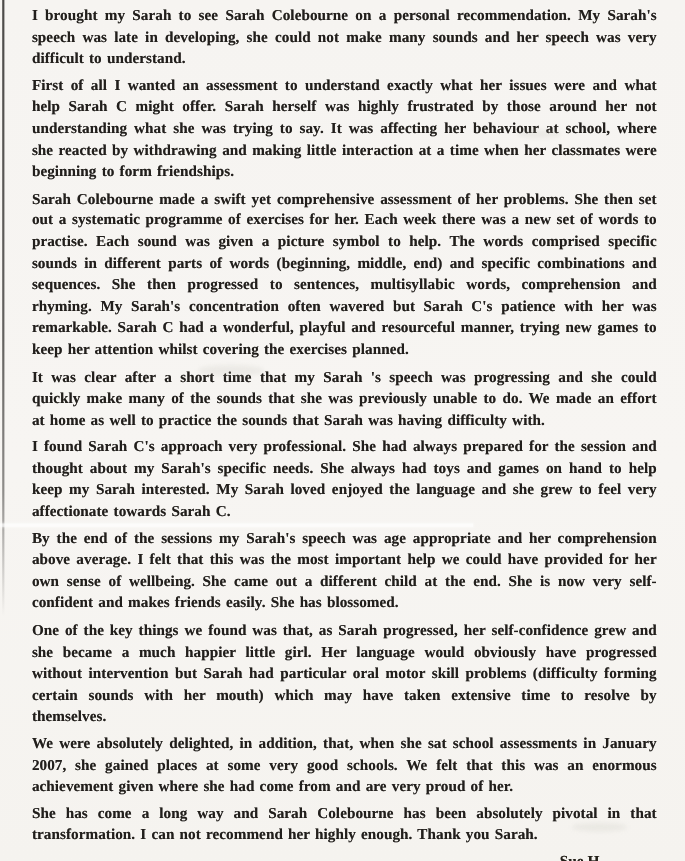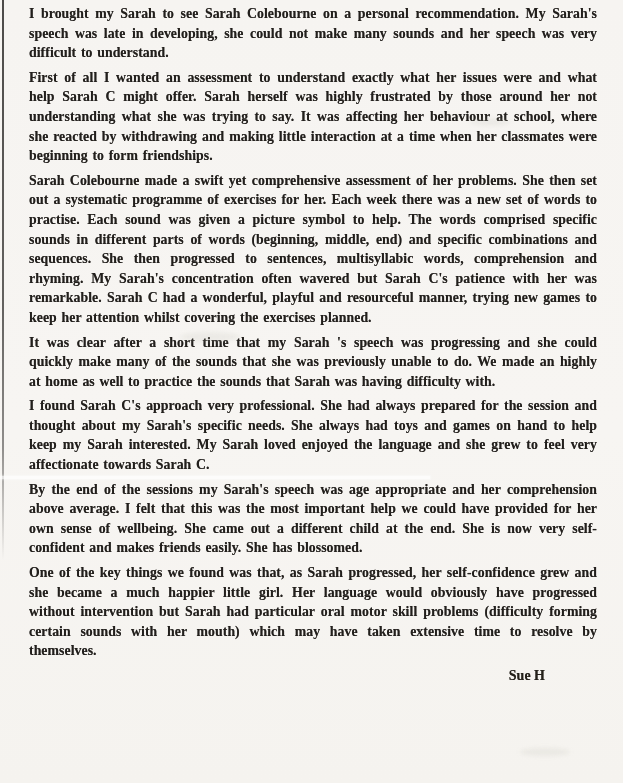--- a/index.html
+++ b/index.html
@@ -90,25 +90,27 @@
   <div class="smudge smudge-a"></div>
   <div class="smudge smudge-b"></div>
   <div class="smudge smudge-c"></div>
 
   <p class="letter-paragraph">I brought my Sarah to see Sarah Colebourne on a personal recommendation. My Sarah's speech was late in developing, she could not make many sounds and her speech was very difficult to understand.</p>
 
   <p class="letter-paragraph">First of all I wanted an assessment to understand exactly what her issues were and what help Sarah C might offer. Sarah herself was highly frustrated by those around her not understanding what she was trying to say. It was affecting her behaviour at school, where she reacted by withdrawing and making little interaction at a time when her classmates were beginning to form friendships.</p>
 
   <p class="letter-paragraph">Sarah Colebourne made a swift yet comprehensive assessment of her problems. She then set out a systematic programme of exercises for her. Each week there was a new set of words to practise. Each sound was given a picture symbol to help. The words comprised specific sounds in different parts of words (beginning, middle, end) and specific combinations and sequences. She then progressed to sentences, multisyllabic words, comprehension and rhyming.  My Sarah's concentration often wavered but Sarah C's patience with her was remarkable. Sarah C had a wonderful, playful and resourceful manner, trying new games to keep her attention whilst covering the exercises planned.</p>
 
-  <p class="letter-paragraph">It was clear after a short time that my Sarah 's speech was progressing and she could quickly make many of the sounds that she was previously unable to do. We made an highly at home as well to practice the sounds that Sarah was having difficulty with.</p>
+  <p class="letter-paragraph">It was clear after a short time that my Sarah 's speech was progressing and she could quickly make many of the sounds that she was previously unable to do. We made an effort at home as well to practice the sounds that Sarah was having difficulty with.</p>
 
   <p class="letter-paragraph">I found Sarah C's approach very professional. She had always prepared for the session and thought about my Sarah's specific needs. She always had toys and games on hand to help keep my Sarah interested. My Sarah loved enjoyed the language and she grew to feel very affectionate towards Sarah C.</p>
 
   <p class="letter-paragraph">By the end of the sessions my Sarah's speech was age appropriate and her comprehension above average.  I felt that this was the most important help we could have provided for her own sense of wellbeing. She came out a different child at the end. She is now very self-confident and makes friends easily. She has blossomed.</p>
 
   <p class="letter-paragraph">One of the key things we found was that, as Sarah progressed, her self-confidence grew and she became a much happier little girl. Her language would obviously have progressed without intervention but Sarah had particular oral motor skill problems (difficulty forming certain sounds with her mouth) which may have taken extensive time to resolve by themselves.</p>
 
+  <p class="letter-paragraph">We were absolutely delighted, in addition, that, when she sat school assessments in January 2007, she gained places at some very good schools. We felt that this was an enormous achievement given where she had come from and are very proud of her.</p>
 
+  <p class="letter-paragraph">She has come a long way and Sarah Colebourne has been absolutely pivotal in that transformation. I can not recommend her highly enough. Thank you Sarah.</p>
 
   <div class="signature-line">Sue H</div>
 
 </div>
 
 </body></html>

